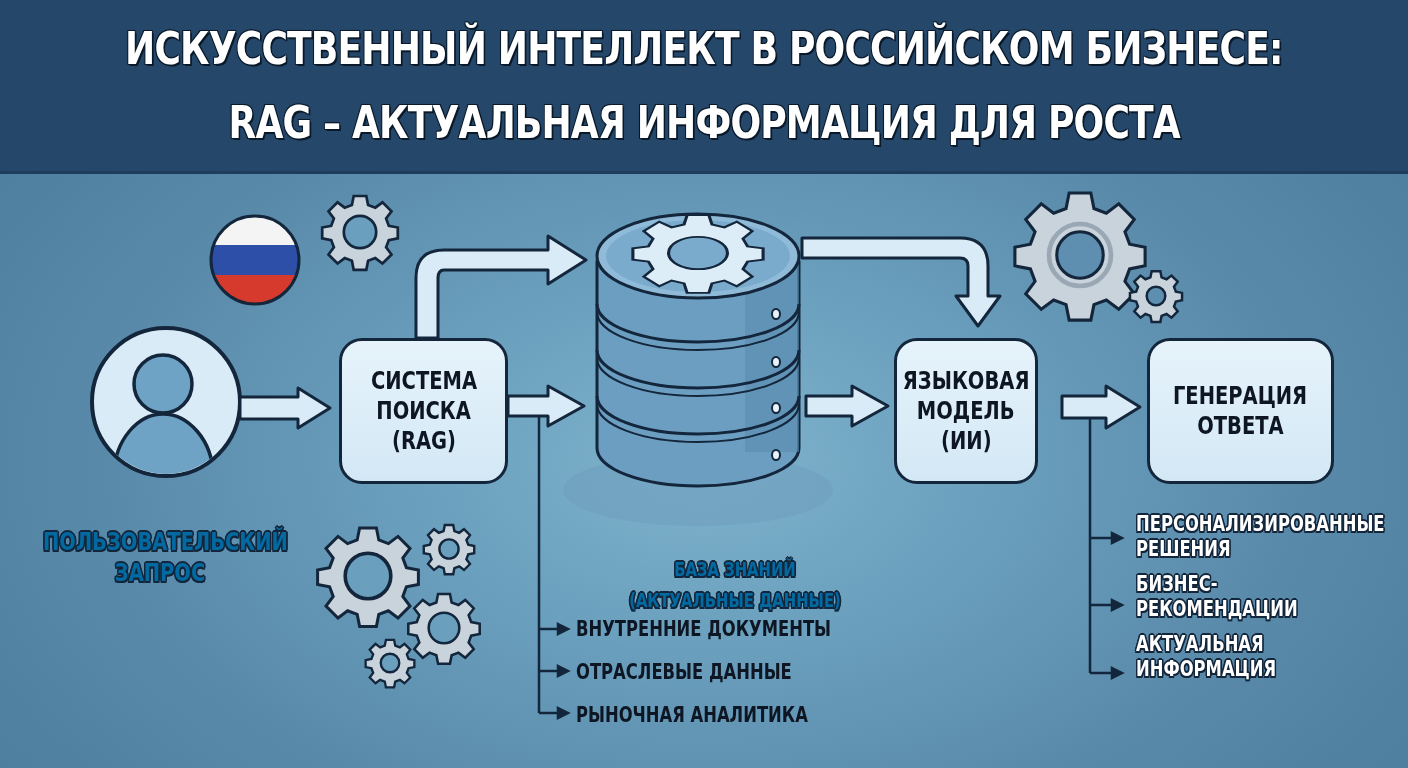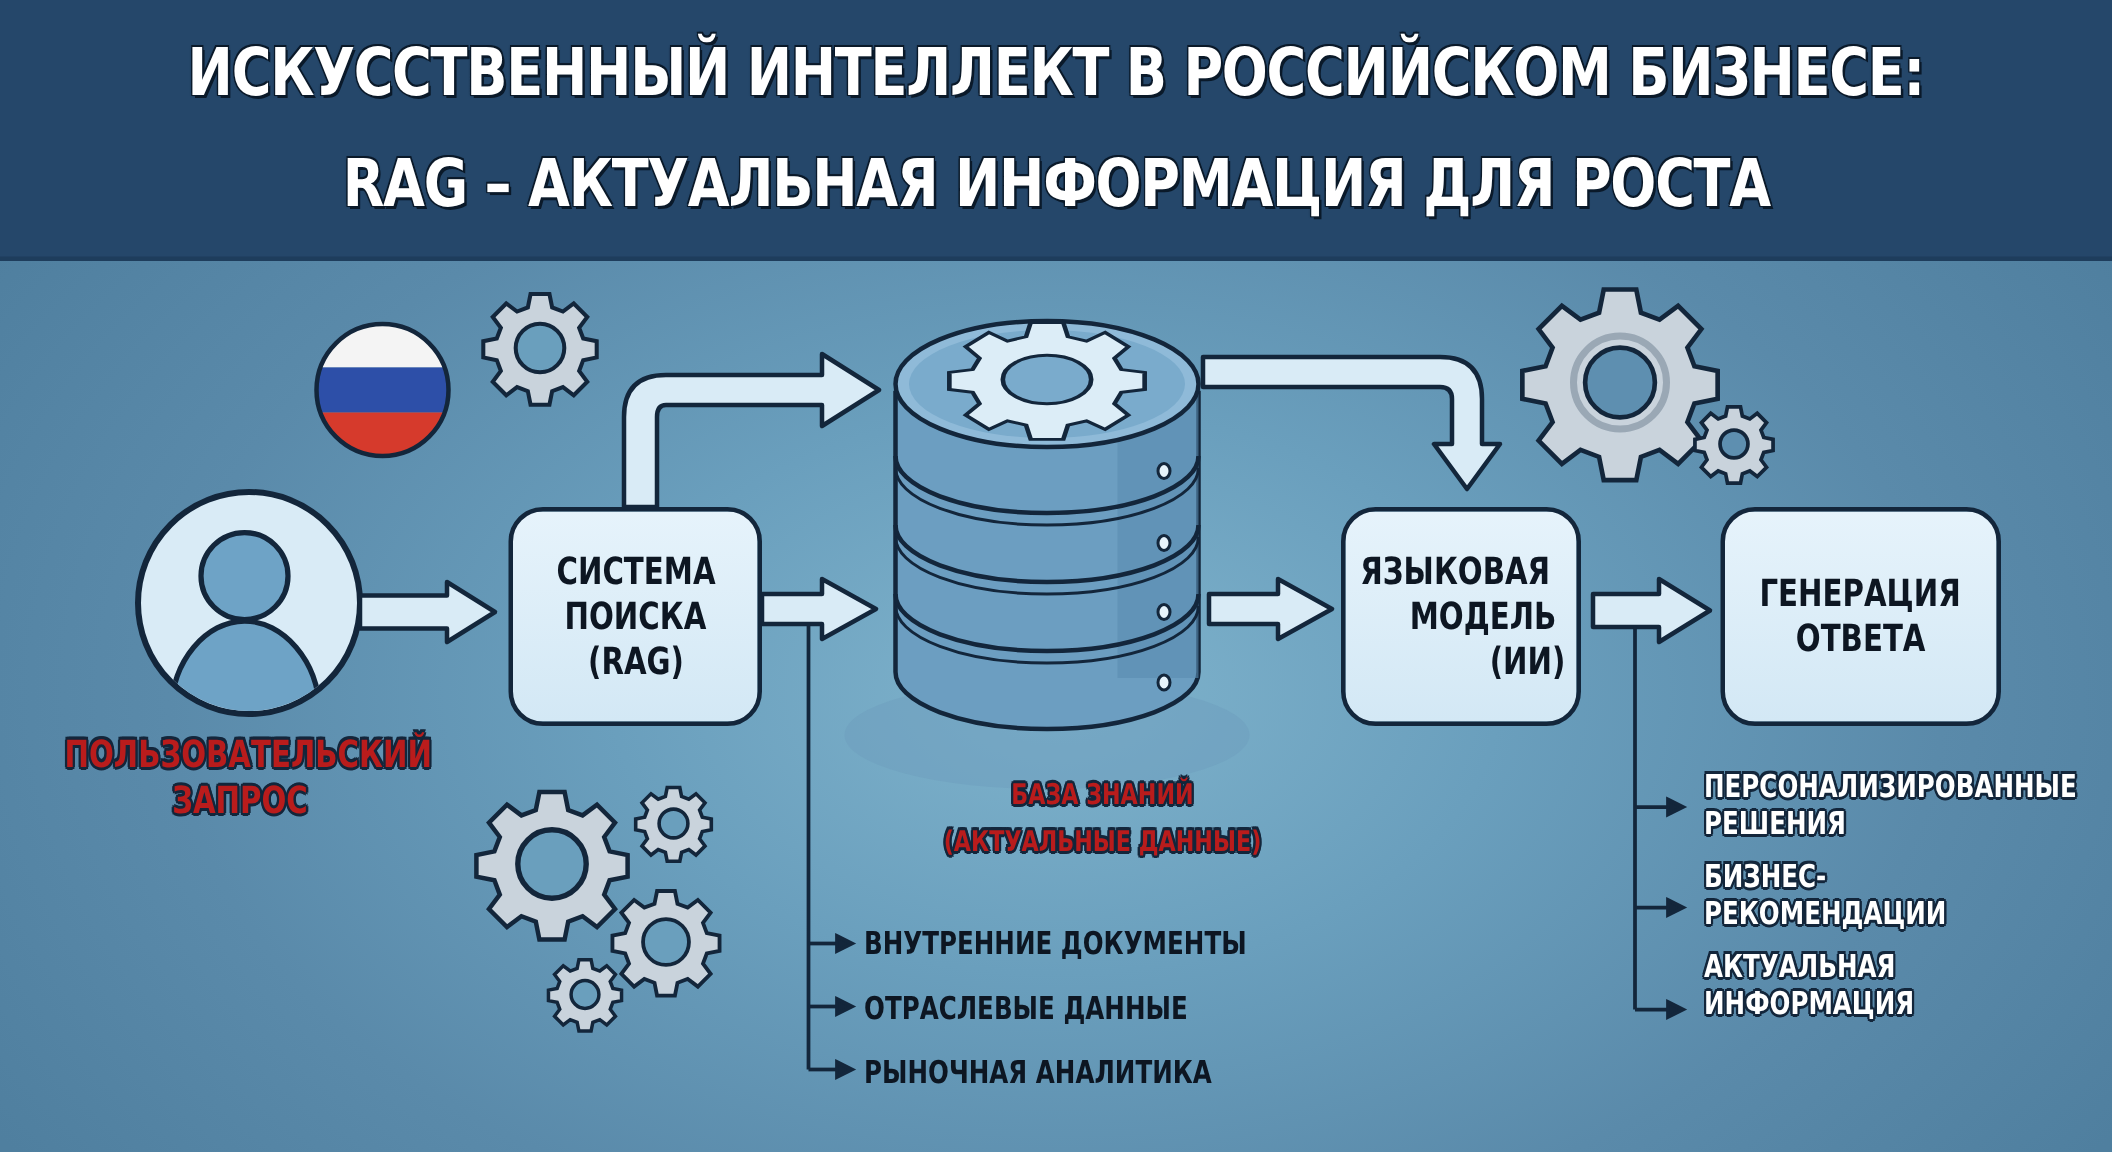--- a/index.html
+++ b/index.html
@@ -42,24 +42,25 @@
     color: #0d1622;
     font-size: 25px;
     line-height: 30px;
     transform: scaleX(0.78);
     white-space: nowrap;
   }
   .outlined {
     position: absolute;
     font-family: "DejaVu Sans", sans-serif;
     font-weight: bold;
-    color: #b91c1c;
+    color: #0369a1;
     text-align: center;
     white-space: nowrap;
     text-shadow: 2px 0 0 #13263b, -2px 0 0 #13263b, 0 2px 0 #13263b, 0 -2px 0 #13263b, 1.5px 1.5px 0 #13263b, -1.5px -1.5px 0 #13263b, 1.5px -1.5px 0 #13263b, -1.5px 1.5px 0 #13263b;
+    margin-top: 39px;
   }
   .outlined span { display: block; transform: scaleX(0.78); }
   .user-label { left: 10px; top: 487px; width: 300px; font-size: 25px; line-height: 31px; }
   .kb-label { left: 555px; top: 515px; width: 360px; font-size: 19px; line-height: 31px; }
   .list {
     position: absolute;
   }
   .list .item {
     position: relative;
     font-family: "DejaVu Sans", sans-serif;
@@ -220,21 +221,21 @@
     <path d="M1112,668 L1122,673 L1112,678 Z"></path>
   </g>
 </svg>
 
 <div class="box" style="left:339px; top:338px; width:169px; height:146px;">
   <span>СИСТЕМА</span>
   <span>ПОИСКА</span>
   <span>(RAG)</span>
 </div>
 
-<div class="box" style="left:894px; top:338px; width:160px; height:146px;align-items:flex-end;">
+<div class="box" style="left:894px; top:338px; width:144px; height:146px;">
   <span>ЯЗЫКОВАЯ</span>
   <span>МОДЕЛЬ</span>
   <span>(ИИ)</span>
 </div>
 
 <div class="box" style="left:1147px; top:338px; width:187px; height:146px; padding-bottom:0;">
   <span>ГЕНЕРАЦИЯ</span>
   <span>ОТВЕТА</span>
 </div>
 

